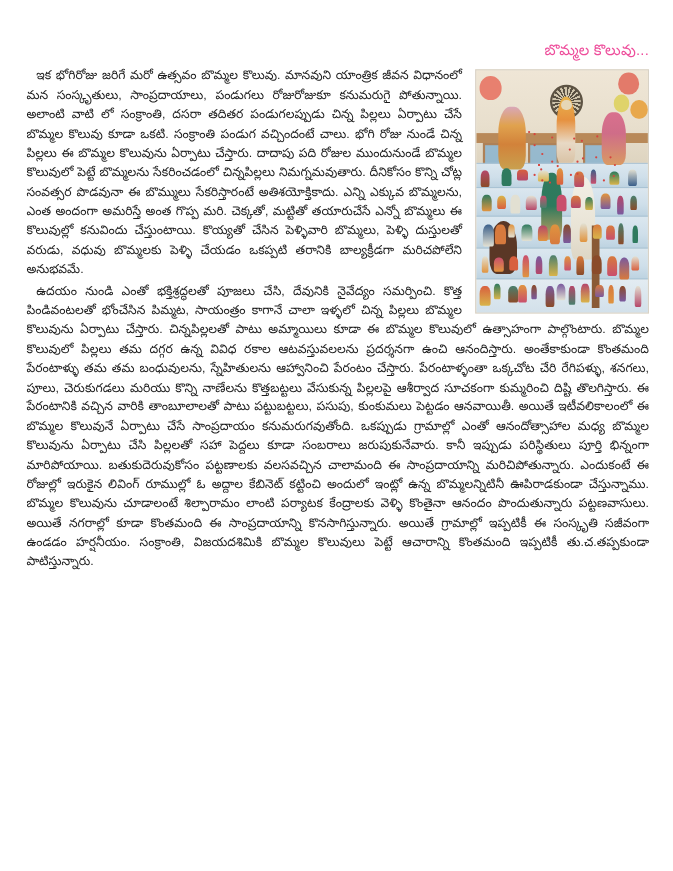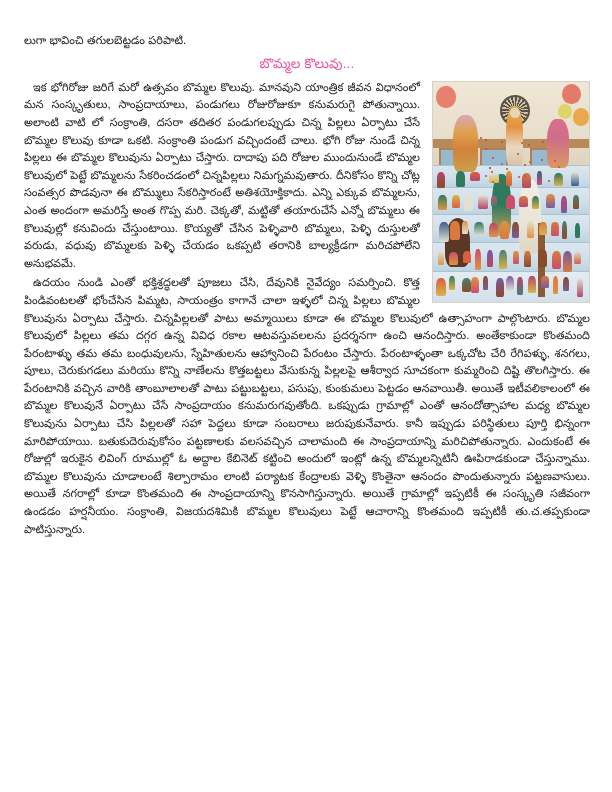--- a/index.html
+++ b/index.html
@@ -173,21 +173,21 @@
   
   .petal {
     position: absolute;
     width: 2px; height: 2px;
     background: #d6443f;
     border-radius: 50%;
   }
 
   
   .heading {
-    text-align: center;
+    text-align: right;
     font-size: 13.5px;
     letter-spacing: .2px;
     margin: 6px 0 7px 0;
     line-height: 1.2;
   }
 
   p.body {
     margin: 0 0 2px 0;
     font-size: 11.2px;
     line-height: 17.6px;
@@ -197,21 +197,20 @@
   }
   p.body.indent { text-indent: 9px; }
   p.first { margin-bottom: 0; }
   .tail { margin-top: 1px; }
 </style>
 </head>
 <body style="background: rgb(255, 255, 255);">
 
 <div class="page" style="color: rgb(26, 26, 26);">
 
-  <p class="body first">లుగా భావించి తగులబెట్టడం పరిపాటి.</p>
 
   <div class="heading" style="color: rgb(238, 77, 155);">బొమ్మల కొలువు...</div>
 
   <div class="photo-float">
     <div class="photo">
       <div class="ph-wall"></div>
       <div class="ph-woodband"></div>
       <div class="ph-window w1"></div>
       <div class="ph-window w2"></div>
       <div class="ph-window w3"></div>

